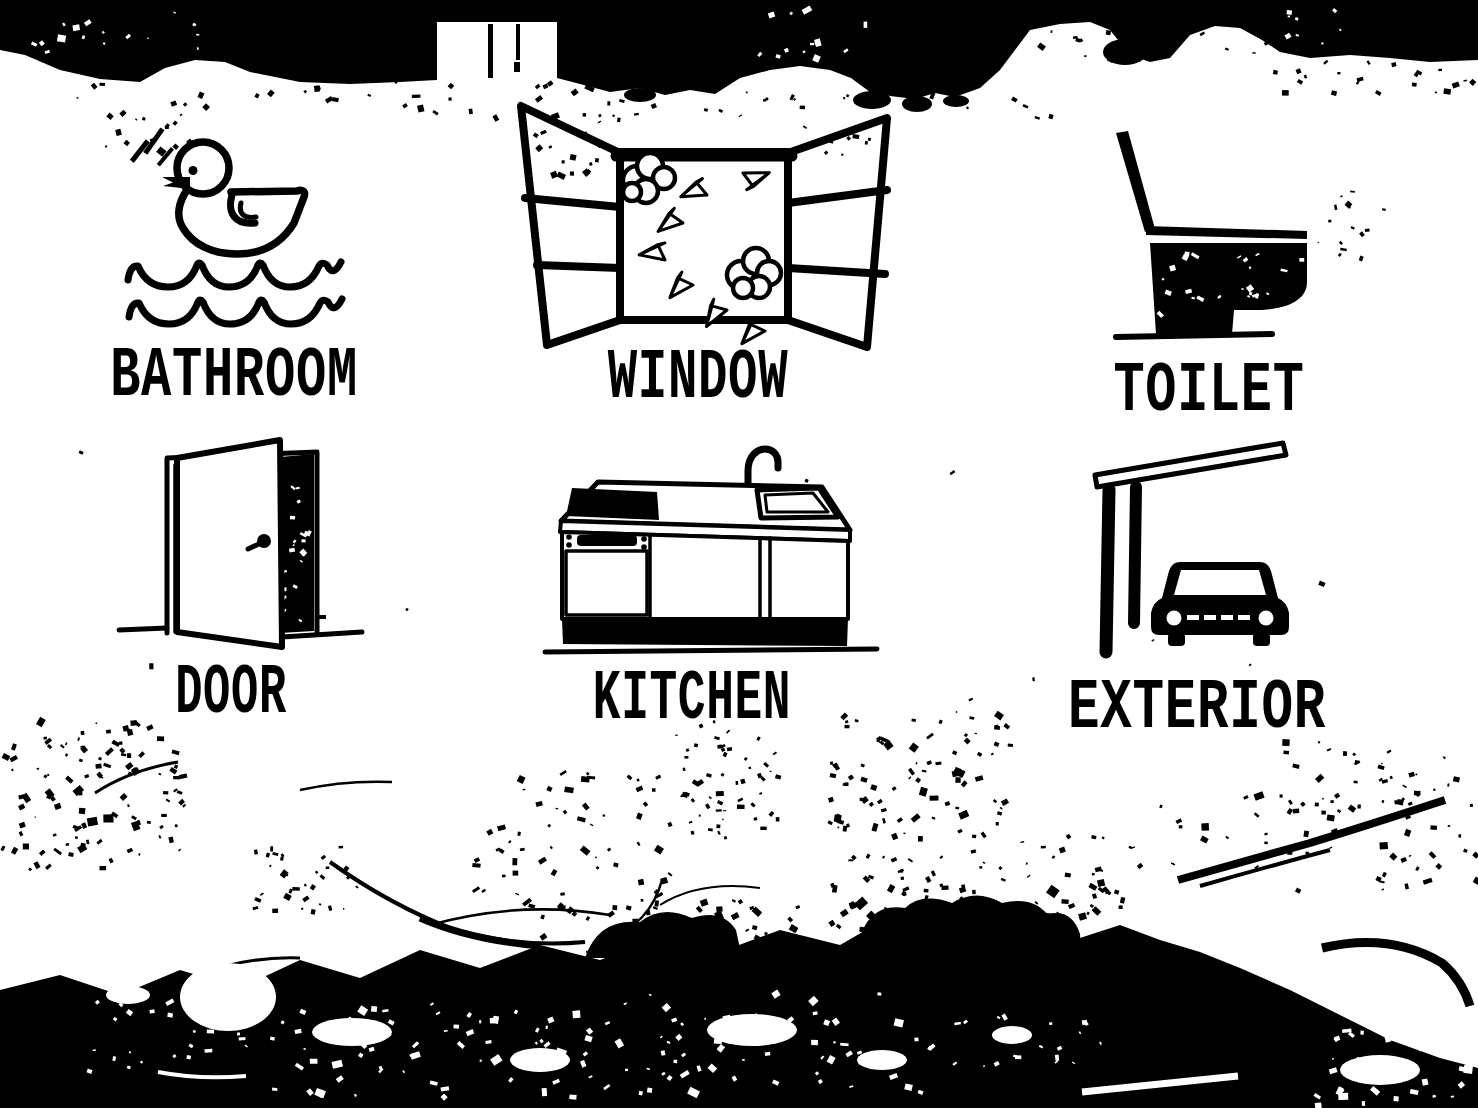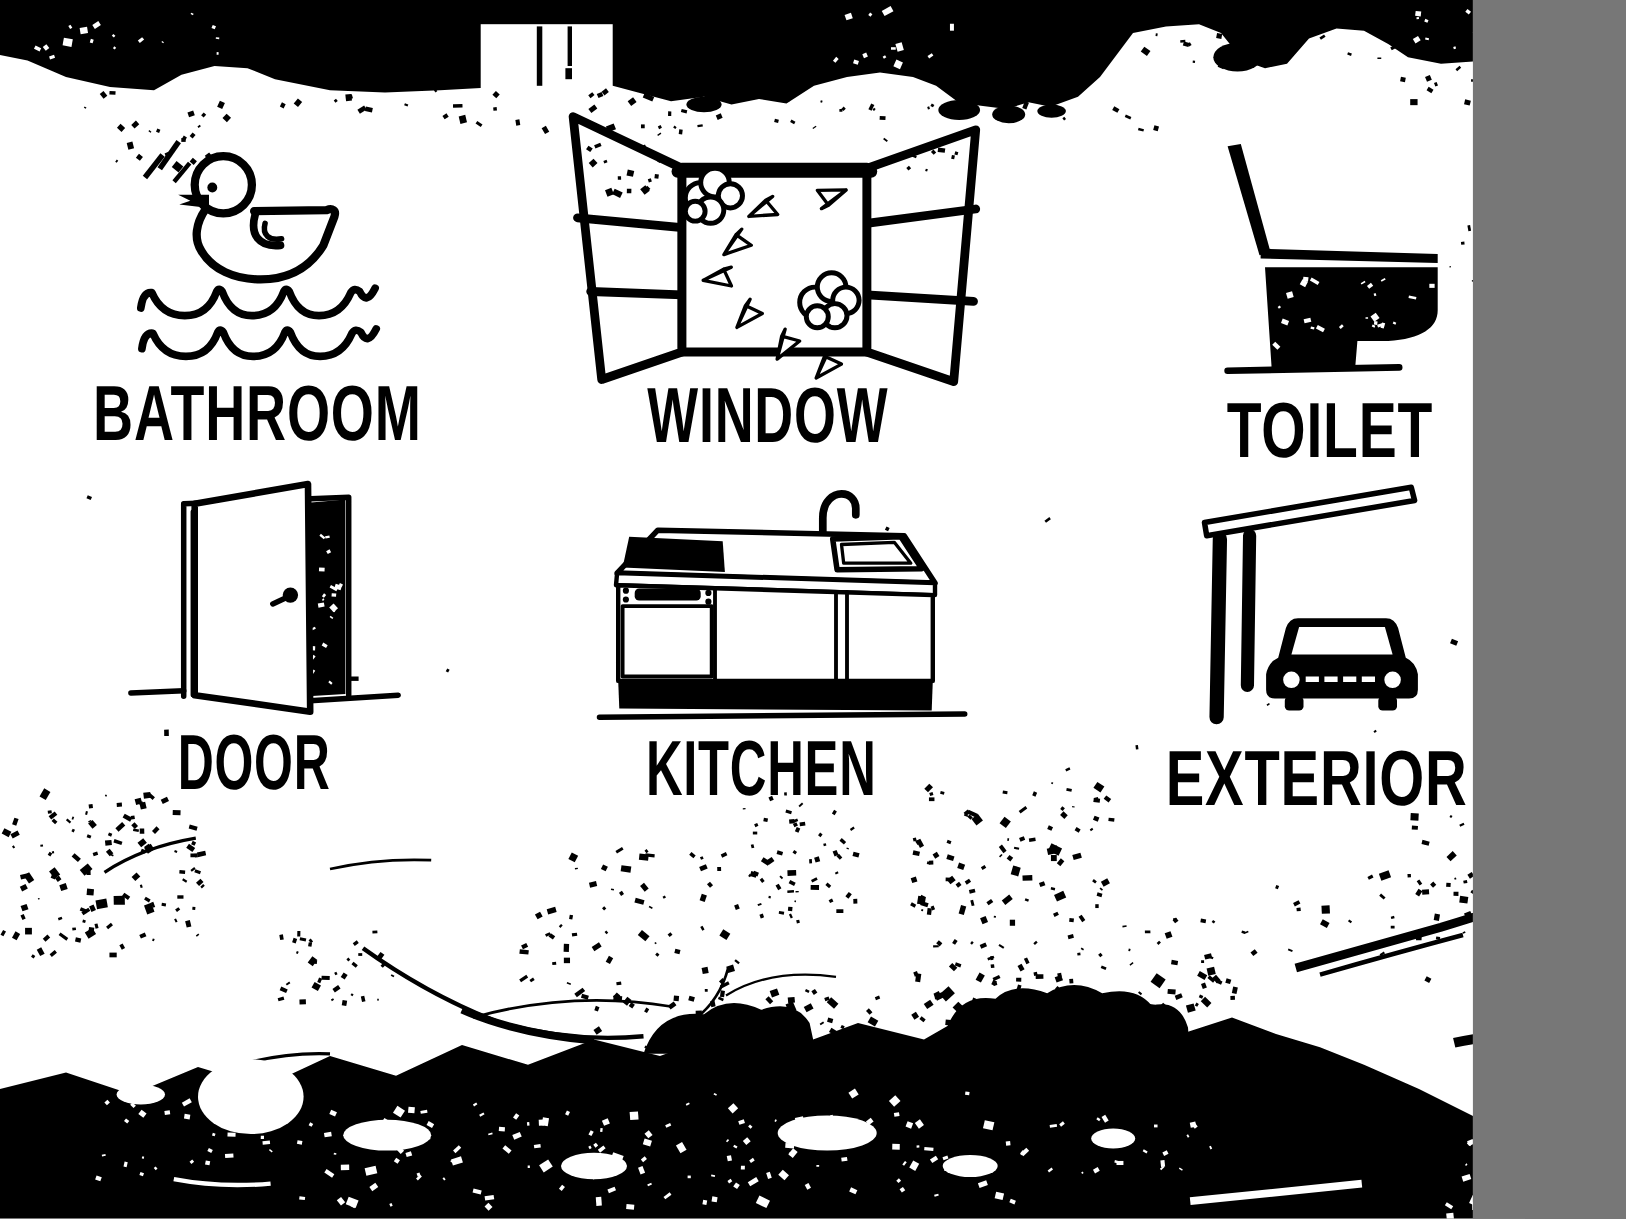--- a/index.html
+++ b/index.html
@@ -1,17 +1,17 @@
 <!DOCTYPE html>
 <html><head>
 <meta charset="utf-8">
 <style>
   html,body{margin:0;padding:0;background:#777;}
-  #stage{position:relative;width:1339px;height:1108px;background:#ffffff;overflow:hidden;
-         font-family:Liberation Sans, sans-serif;}
+  #stage{position:relative;width:1478px;height:1108px;background:#ffffff;overflow:hidden;
+         font-family:Liberation Mono, monospace;}
   svg{position:absolute;display:block;overflow:visible;}
   .icon-svg path,.icon-svg line,.icon-svg rect,.icon-svg circle,.icon-svg polyline{
     stroke-linecap:round;stroke-linejoin:round;}
   .label{position:absolute;width:460px;text-align:center;color:#000;
          font-weight:700;font-size:71px;line-height:71px;letter-spacing:1px;
          white-space:nowrap;transform-origin:50% 0;}
 </style>
 </head>
 <body>
 

